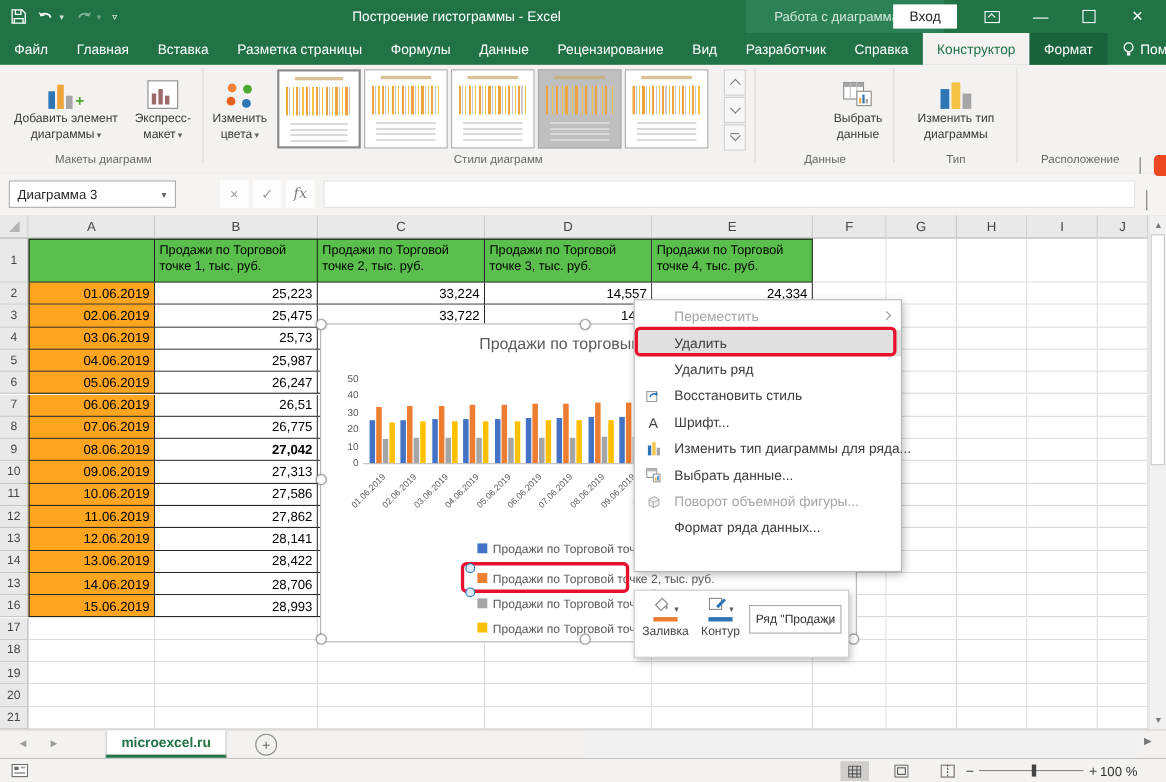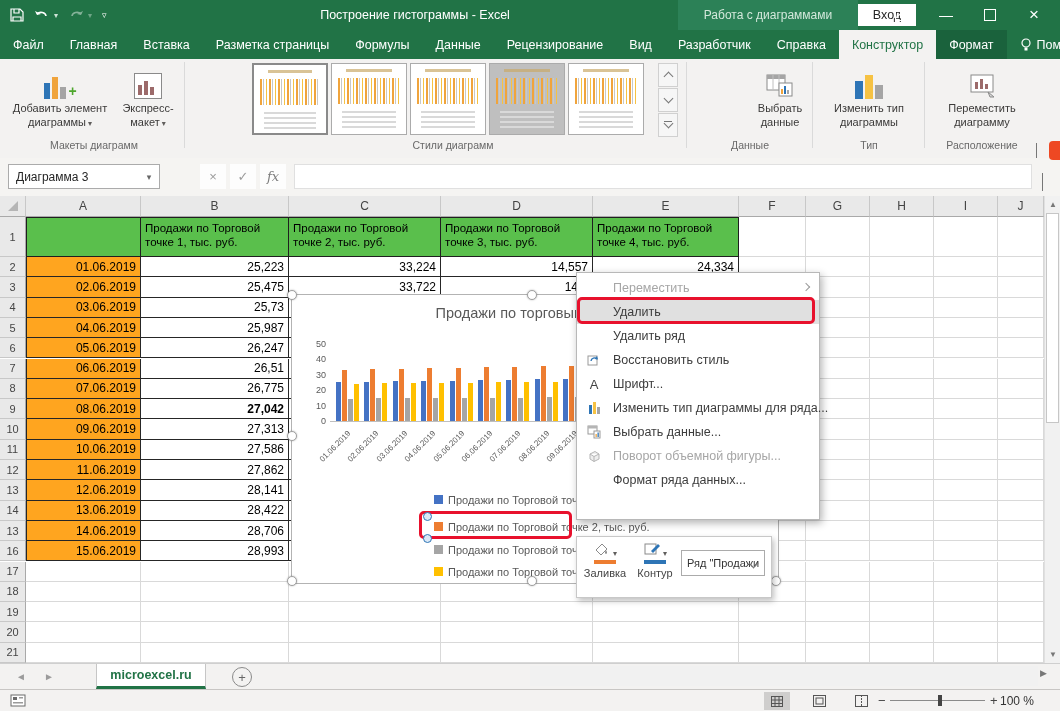--- a/index.html
+++ b/index.html
@@ -8,21 +8,21 @@
   .abs{position:absolute;}
   
   #titlebar{position:absolute;left:0;top:0;width:1060px;height:30px;background:#217346;color:#fff;}
   #qat{position:absolute;left:10px;top:0;height:30px;display:flex;align-items:center;gap:10px;}
   .qat-ico{display:flex;align-items:center;gap:2px;color:#fff;}
   .dim{opacity:.45;}
   #wintitle{position:absolute;left:250px;top:0;width:330px;height:30px;line-height:30px;text-align:center;font-size:12.5px;color:#fff;}
   #ctxband{position:absolute;left:678px;top:0;width:180px;height:30px;background:#2c8157;color:#d9ead f;}
   #ctxband span{display:block;line-height:30px;text-align:center;font-size:12px;color:#d3e8db;}
   #signin{position:absolute;left:812px;top:4px;width:58px;height:22px;background:#fff;color:#262626;
-          font-size:12.5px;text-align:center;line-height:22px;margin-left:46px;}
+          font-size:12.5px;text-align:center;line-height:22px;}
   #winbtns{position:absolute;right:4px;top:0;height:30px;display:flex;}
   .winbtn{width:44px;height:30px;display:flex;align-items:center;justify-content:center;color:#fff;font-size:14px;}
   .ribopt{width:12px;height:9px;border:1px solid #fff;position:relative;}
   .ribopt:after{content:"";position:absolute;left:3px;top:2px;width:4px;height:4px;border-left:1px solid #fff;border-top:1px solid #fff;transform:rotate(45deg);}
   .maxbox{width:10px;height:10px;border:1px solid #fff;}
   
   #tabrow{position:absolute;left:0;top:30px;width:1060px;height:29px;background:#217346;display:flex;align-items:stretch;font-size:12.5px;color:#fff;}
   .tab{padding:0 13px;display:flex;align-items:center;white-space:nowrap;}
   .tab.active{background:#f3f2f1;color:#217346;}
   .tab.fmt{background:#1a623c;}
@@ -204,20 +204,31 @@
           <span style="position:absolute;left:3px;bottom:3px;width:4px;height:10px;background:#9c6a6a;"></span>
           <span style="position:absolute;left:9px;bottom:3px;width:4px;height:14px;background:#9c6a6a;"></span>
           <span style="position:absolute;left:15px;bottom:3px;width:4px;height:8px;background:#9c6a6a;"></span>
         </span>
       </div>
       <div class="rlabel"><span>Экспресс-макет</span><span class="caret">▾</span></div>
     </div>
     <div class="glabel" style="left:8px;width:172px;">Макеты диаграмм</div>
     <div class="gsep" style="left:184px;"></div>
 
+    <div class="rbtn" style="left:188px;width:60px;">
+      <div class="ricon">
+        <span style="display:inline-block;width:24px;height:24px;position:relative;">
+          <span style="position:absolute;left:1px;top:1px;width:8px;height:8px;border-radius:50%;background:#f0813c;"></span>
+          <span style="position:absolute;right:1px;top:2px;width:8px;height:8px;border-radius:50%;background:#4ea72e;"></span>
+          <span style="position:absolute;left:0;bottom:3px;width:8px;height:8px;border-radius:50%;background:#e8601f;"></span>
+          <span style="position:absolute;right:2px;bottom:1px;width:8px;height:8px;border-radius:50%;background:#2e75b6;"></span>
+        </span>
+      </div>
+      <div class="rlabel"><span>Изменить цвета</span><span class="caret">▾</span></div>
+    </div>
 
     <div id="gallery">
         <div class="thumb sel">
           <div class="t-title"></div>
           <div class="t-bars"></div>
           <div class="t-leg"></div>
         </div>
         <div class="thumb">
           <div class="t-title"></div>
           <div class="t-bars"></div>
@@ -276,32 +287,20 @@
       <div class="ricon">
         <span class="bar" style="width:8px;height:18px;background:#2e75b6;"></span>
         <span class="bar" style="width:8px;height:24px;background:#f6c243;"></span>
         <span class="bar" style="width:8px;height:14px;background:#a5a5a5;"></span>
       </div>
       <div class="rlabel"><span>Изменить тип диаграммы</span></div>
     </div>
     <div class="glabel" style="left:824px;width:90px;">Тип</div>
     <div class="gsep" style="left:924px;"></div>
 
-    <div class="rbtn" style="left:936px;width:92px;">
-      <div class="ricon">
-        <svg width="28" height="26" viewBox="0 0 28 26">
-          <rect x="3" y="2" width="22" height="17" fill="#fff" stroke="#8a8a8a"></rect>
-          <rect x="7" y="9" width="3" height="7" fill="#9c6a6a"></rect>
-            <rect x="12" y="6" width="3" height="10" fill="#9c6a6a"></rect>
-            <rect x="17" y="11" width="3" height="5" fill="#9c6a6a"></rect>
-          <path d="M20 19 l6 5 -4 0 z" fill="#d9d9d9" stroke="#8a8a8a"></path>
-        </svg>
-      </div>
-      <div class="rlabel"><span>Переместить диаграмму</span></div>
-    </div>
     <div class="glabel" style="left:936px;width:92px;">Расположение</div>
     <div class="abs" style="left:1036px;top:84px;"><span class="chev up"></span></div>
   </div>
 
   <div id="fbar">
     <div id="namebox">Диаграмма 3</div>
     <div id="nb-caret">▾</div>
     <div class="fbtn" style="left:200px;">×</div>
     <div class="fbtn" style="left:230px;">✓</div>
     <div class="fbtn" style="left:260px;font-family:'DejaVu Serif',serif;font-style:italic;color:#7d7d7d;">fx</div>

